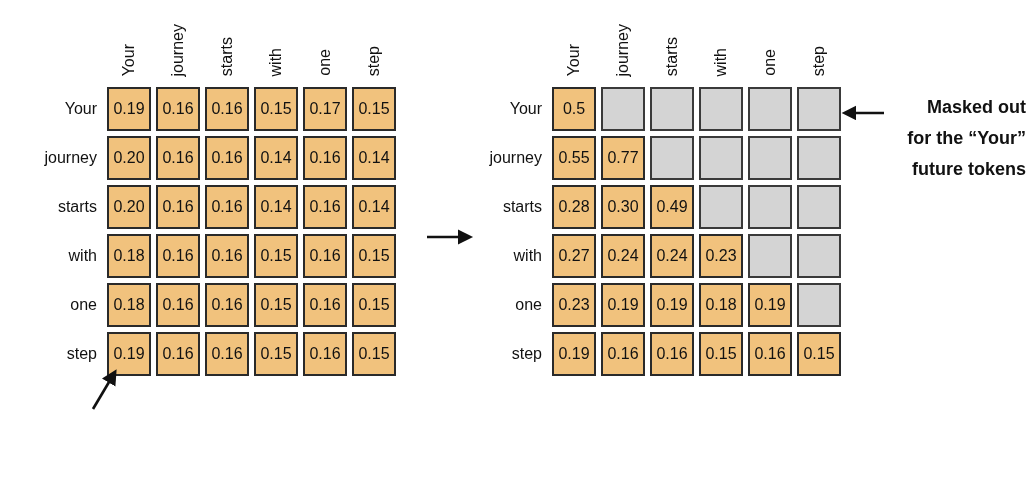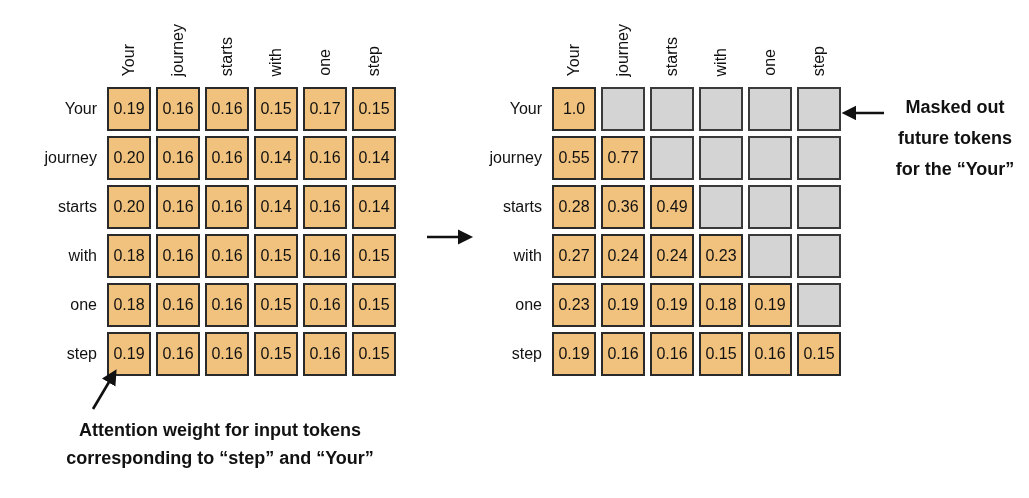--- a/index.html
+++ b/index.html
@@ -30,21 +30,21 @@
     padding-right:5px; font-size:16px; white-space:nowrap;
   }
   .cell{
     display:flex; align-items:center; justify-content:center;
     background:var(--cell-fill); border:2px solid var(--cell-border);
     box-sizing:border-box; font-size:16px; color:var(--text);
   }
   .cell.masked{ background:var(--masked-fill); border-color:#3a3a3a; }
   .arrow-svg{ position:absolute; }
   .ann{
-    position:absolute; font-weight:bold; text-align:center; color:var(--text);
+    position:absolute; font-weight:bold; text-align:right; color:var(--text);
   }
   .ann-bottom{ left:55px; top:416px; width:330px; font-size:18px; line-height:28px; }
   .ann-right{ left:884px; top:92px; width:142px; font-size:18px; line-height:31px; }
 </style>
 </head>
 <body>
 
 <div class="canvas">
 
   <div class="matrix" style="left:32px; top:10px;">
@@ -134,36 +134,36 @@
       <div class="col-header">
         <span>with</span>
       </div>
       <div class="col-header">
         <span>one</span>
       </div>
       <div class="col-header">
         <span>step</span>
       </div>
       <div class="row-header">Your</div>
-      <div class="cell">1.0</div>
+      <div class="cell">0.5</div>
       <div class="cell masked"></div>
       <div class="cell masked"></div>
       <div class="cell masked"></div>
       <div class="cell masked"></div>
       <div class="cell masked"></div>
       <div class="row-header">journey</div>
       <div class="cell">0.55</div>
       <div class="cell">0.77</div>
       <div class="cell masked"></div>
       <div class="cell masked"></div>
       <div class="cell masked"></div>
       <div class="cell masked"></div>
       <div class="row-header">starts</div>
       <div class="cell">0.28</div>
-      <div class="cell">0.36</div>
+      <div class="cell">0.30</div>
       <div class="cell">0.49</div>
       <div class="cell masked"></div>
       <div class="cell masked"></div>
       <div class="cell masked"></div>
       <div class="row-header">with</div>
       <div class="cell">0.27</div>
       <div class="cell">0.24</div>
       <div class="cell">0.24</div>
       <div class="cell">0.23</div>
       <div class="cell masked"></div>
@@ -188,31 +188,27 @@
     <defs>
       <marker id="ah-left" markerWidth="8" markerHeight="8" refX="2.5" refY="3" orient="auto" markerUnits="strokeWidth">
         <path d="M0,0 L6,3 L0,6 z" fill="#111111"></path>
       </marker>
     </defs>
     <line x1="43" y1="9" x2="9" y2="9" stroke="#111111" stroke-width="2.4" marker-end="url(#ah-left)"></line>
   </svg>
 
   <div class="ann ann-right">
     <div>Masked out</div>
+    <div>for the “Your”</div>
     <div>future tokens</div>
-    <div>for the “Your”</div>
   </div>
 
   <svg class="arrow-svg" style="left:84px; top:364px;" width="44" height="50" viewBox="0 0 44 50">
     <defs>
       <marker id="ah-diag" markerWidth="8" markerHeight="8" refX="2.5" refY="3" orient="auto" markerUnits="strokeWidth">
         <path d="M0,0 L6,3 L0,6 z" fill="#111111"></path>
       </marker>
     </defs>
     <line x1="9" y1="45" x2="28" y2="13" stroke="#111111" stroke-width="2.6" marker-end="url(#ah-diag)"></line>
   </svg>
 
-  <div class="ann ann-bottom">
-    <div>Attention weight for input tokens</div>
-    <div>corresponding to “step” and “Your”</div>
-  </div>
 
 </div>
 
 </body></html>

